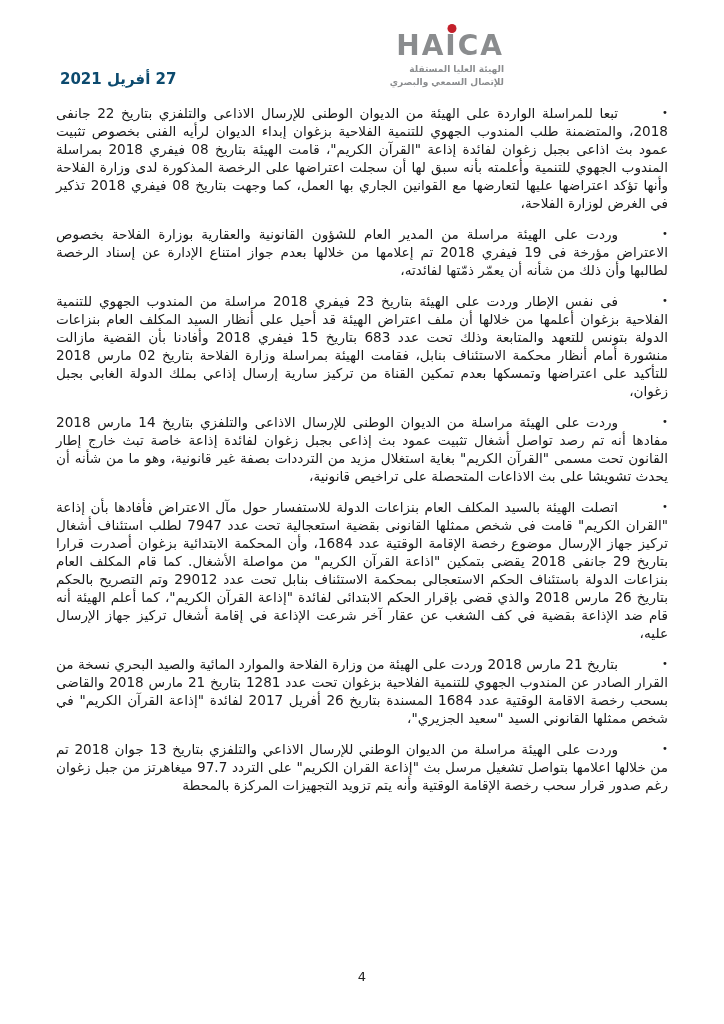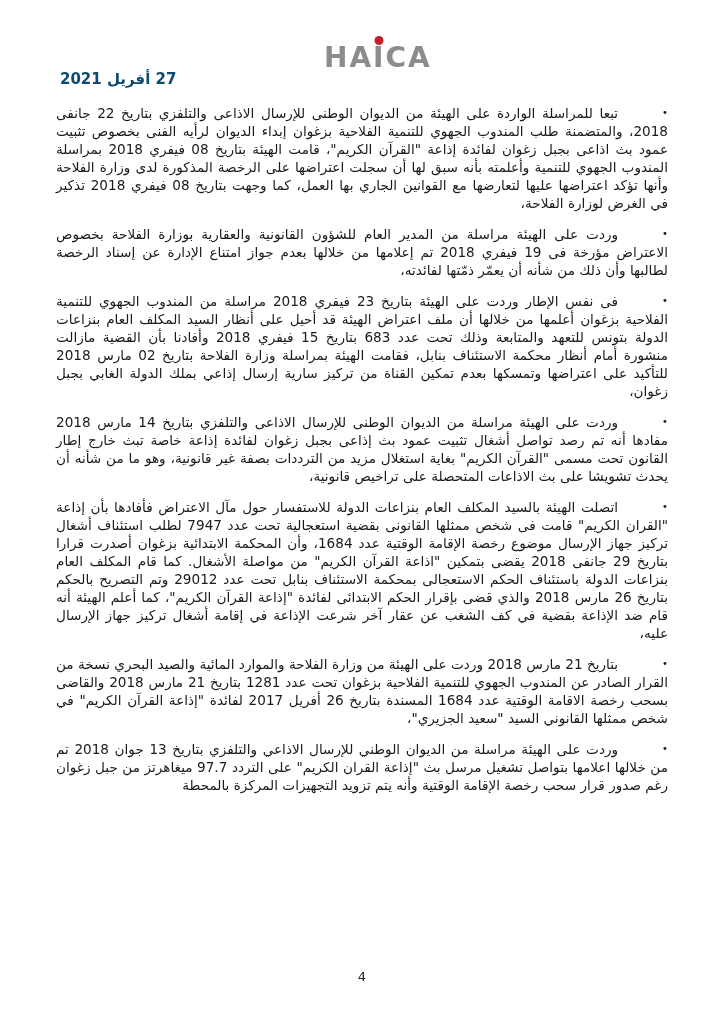--- a/index.html
+++ b/index.html
@@ -16,24 +16,23 @@
     font-family: "DejaVu Sans", sans-serif;
     color: var(--ink, #1a1a1a);
   }
 
   
   .logo {
     position: absolute;
     top: 32px;
     left: 324px;
     width: 180px;
-    text-align: left;
+    text-align: right;
     color: var(--logo-gray, #8a8c8e);
     user-select: none;
-    margin-top: 12px;
   }
   .logo-word {
     font-size: 28px;
     font-weight: bold;
     letter-spacing: 2px;
     line-height: 1;
     white-space: nowrap;
   }
   .i-wrap {
     position: relative;
@@ -103,20 +102,24 @@
     color: #222;
   }
 </style>
 </head>
 <body>
 
 <div class="page">
 
   <div class="logo">
     <div class="logo-word"><span>HA</span><span class="i-wrap"><span class="red-dot"></span><span>I</span></span><span>CA</span></div>
+    <div class="logo-tagline">
+      <div>الهيئة العليا المستقلة</div>
+      <div>للإتصال السمعي والبصري</div>
+    </div>
   </div>
 
   <div class="doc-date">27 أفريل 2021</div>
 
   <div class="doc-body">
 
     <div class="para"><span class="bullet">•</span><span>تبعا للمراسلة الواردة على الهيئة من الديوان الوطنى للإرسال الاذاعى والتلفزي بتاريخ 22 جانفى 2018، والمتضمنة طلب المندوب الجهوي للتنمية الفلاحية بزغوان إبداء الديوان لرأيه الفنى بخصوص تثبيت عمود بث اذاعى بجبل زغوان لفائدة إذاعة "القرآن الكريم"، قامت الهيئة بتاريخ 08 فيفري 2018 بمراسلة المندوب الجهوي للتنمية وأعلمته بأنه سبق لها أن سجلت اعتراضها على الرخصة المذكورة لدى وزارة الفلاحة وأنها تؤكد اعتراضها عليها لتعارضها مع القوانين الجاري بها العمل، كما وجهت بتاريخ 08 فيفري 2018 تذكير في الغرض لوزارة الفلاحة،</span></div>
 
     <div class="para"><span class="bullet">•</span><span>وردت على الهيئة مراسلة من المدير العام للشؤون القانونية والعقارية بوزارة الفلاحة بخصوص الاعتراض مؤرخة فى 19 فيفري 2018 تم إعلامها من خلالها بعدم جواز امتناع الإدارة عن إسناد الرخصة لطالبها وأن ذلك من شأنه أن يعمّر ذمّتها لفائدته،</span></div>
 

